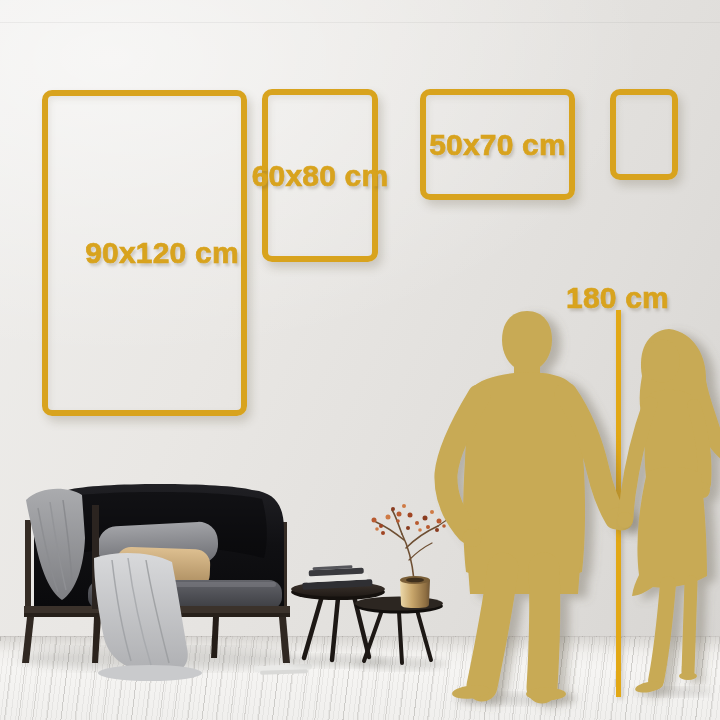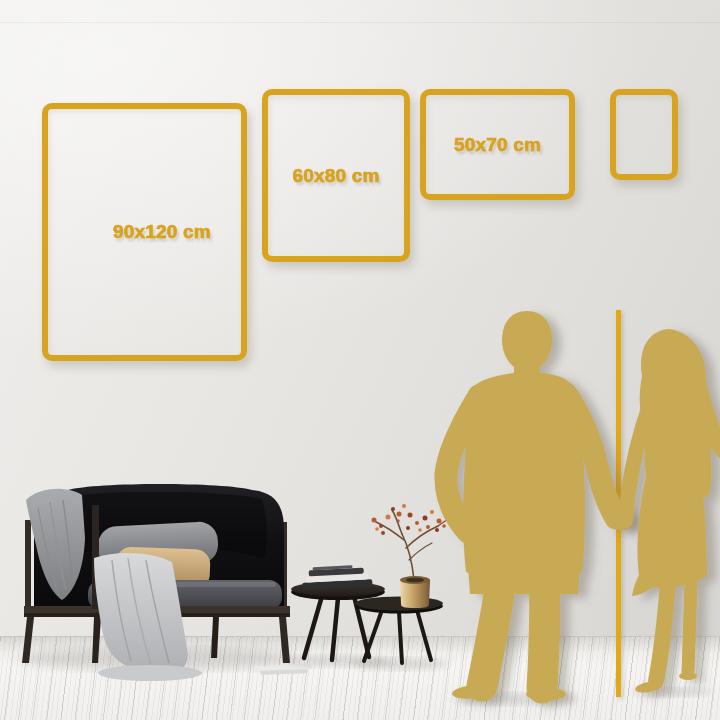--- a/index.html
+++ b/index.html
@@ -20,27 +20,27 @@
     border-top:1px solid rgba(110,105,98,0.28);
   }
   .floor::before{content:"";position:absolute;left:0;top:0;width:100%;height:16px;
     background:linear-gradient(180deg,rgba(60,55,48,0.10),rgba(60,55,48,0));}
   .frame{
     position:absolute;box-sizing:border-box;border:6px solid #D8A31E;border-radius:10px;
     display:flex;align-items:center;justify-content:center;
     box-shadow:4px 6px 10px rgba(95,85,60,0.22), inset 2px 3px 6px rgba(95,85,60,0.10);
   }
   .size-label{
-    font-weight:700;font-size:19px;color:#D8A31E;letter-spacing:0.2px;
+    font-weight:700;font-size:30px;color:#D8A31E;letter-spacing:0.2px;
     -webkit-text-stroke:0.7px #D8A31E;
     text-shadow:2px 3px 3px rgba(95,85,60,0.25);
     white-space:nowrap;
   }
-  .f1{left:42px;top:103px;width:205px;height:258px;padding-left:35px;}
-  .f2{left:262px;top:89px;width:148px;height:173px;}
+  .f1{left:42px;top:90px;width:205px;height:326px;padding-left:35px;}
+  .f2{left:262px;top:89px;width:116px;height:173px;}
   .f3{left:420px;top:89px;width:155px;height:111px;}
   .f4{left:610px;top:89px;width:68px;height:91px;}
   .label-below{position:absolute;left:569px;top:192px;width:150px;text-align:center;}
   .height-label{position:absolute;left:555px;top:281px;width:125px;text-align:center;}
   .height-line{
     position:absolute;left:616px;top:310px;width:5px;height:387px;background:#E2A815;
     box-shadow:2px 2px 4px rgba(95,85,60,0.25);
   }
   .scene{position:absolute;left:0;top:0;pointer-events:none;}
 </style>
@@ -55,20 +55,21 @@
     <span class="size-label">90x120 cm</span>
   </div>
   <div class="frame f2">
     <span class="size-label">60x80 cm</span>
   </div>
   <div class="frame f3">
     <span class="size-label">50x70 cm</span>
   </div>
   <div class="frame f4"></div>
 
+  <div class="size-label height-label">180 cm</div>
   <div class="height-line"></div>
 
   <svg class="scene" width="720" height="720" viewBox="0 0 720 720">
     <defs>
       <linearGradient id="sofaG" x1="0" y1="0" x2="0" y2="1">
         <stop offset="0" stop-color="#202024"></stop>
           <stop offset="0.5" stop-color="#101013"></stop>
           <stop offset="1" stop-color="#0a0a0c"></stop>
       </linearGradient>
       <linearGradient id="pilG" x1="0" y1="0" x2="0" y2="1">

